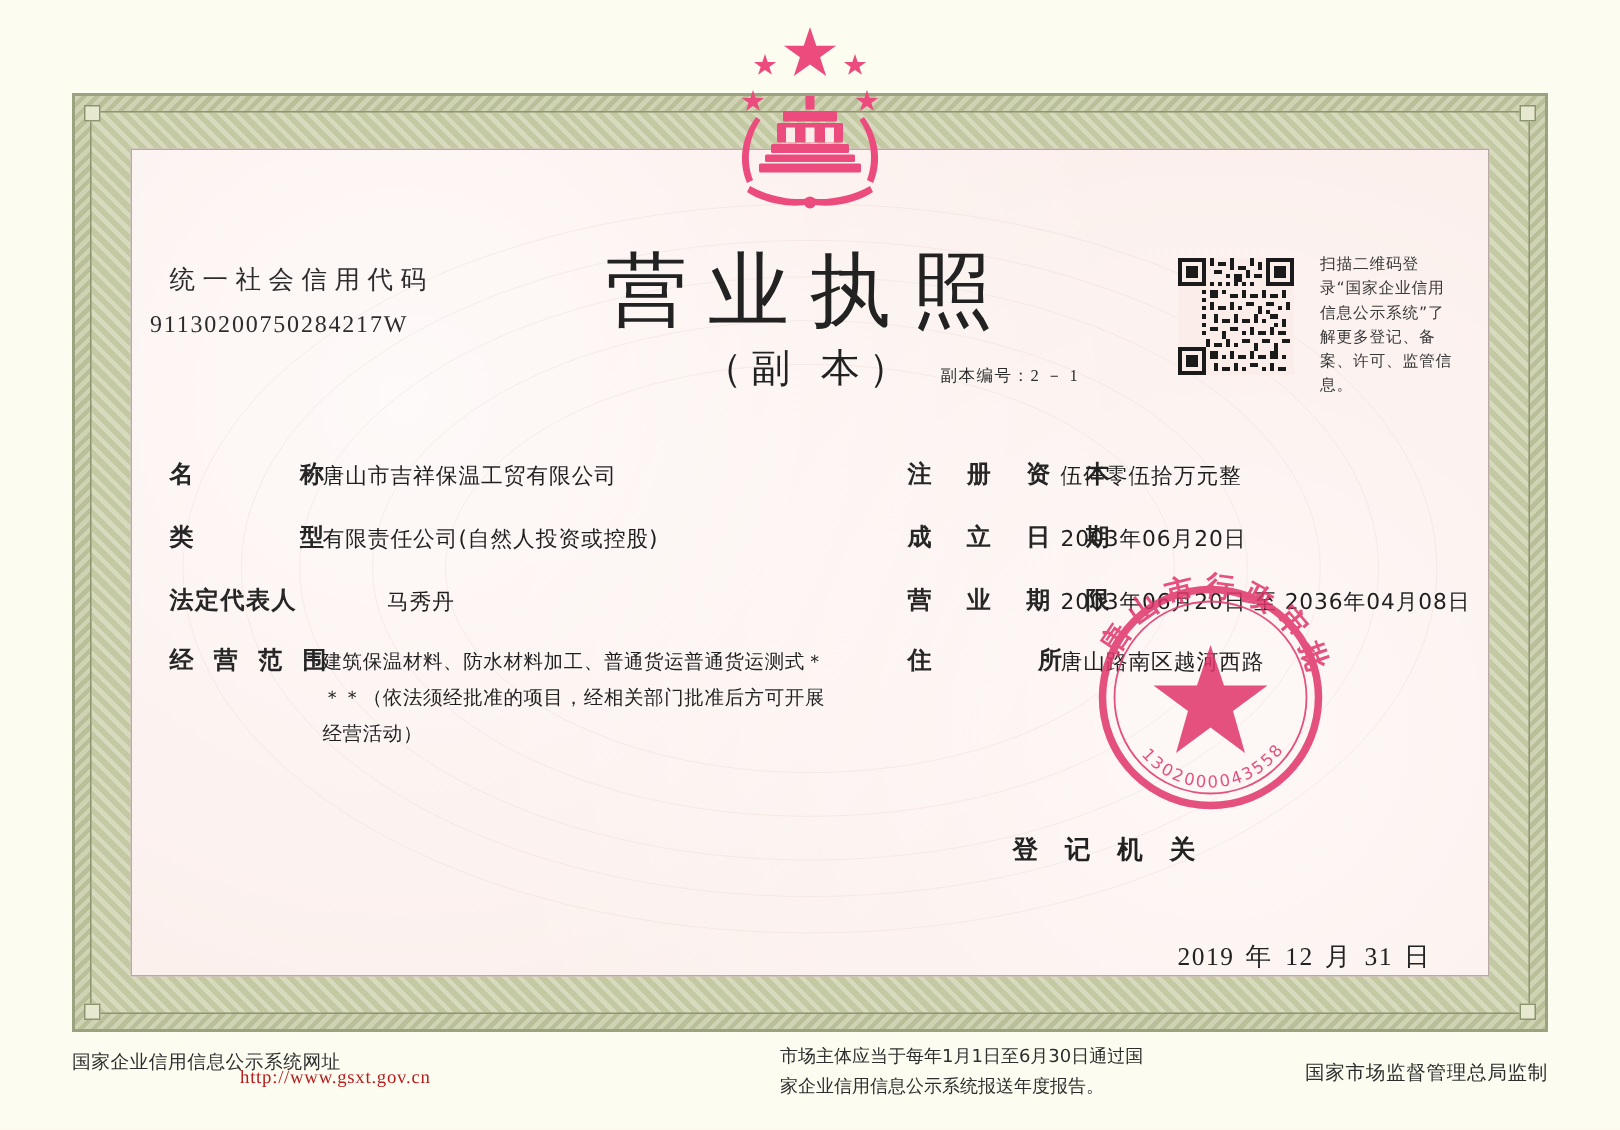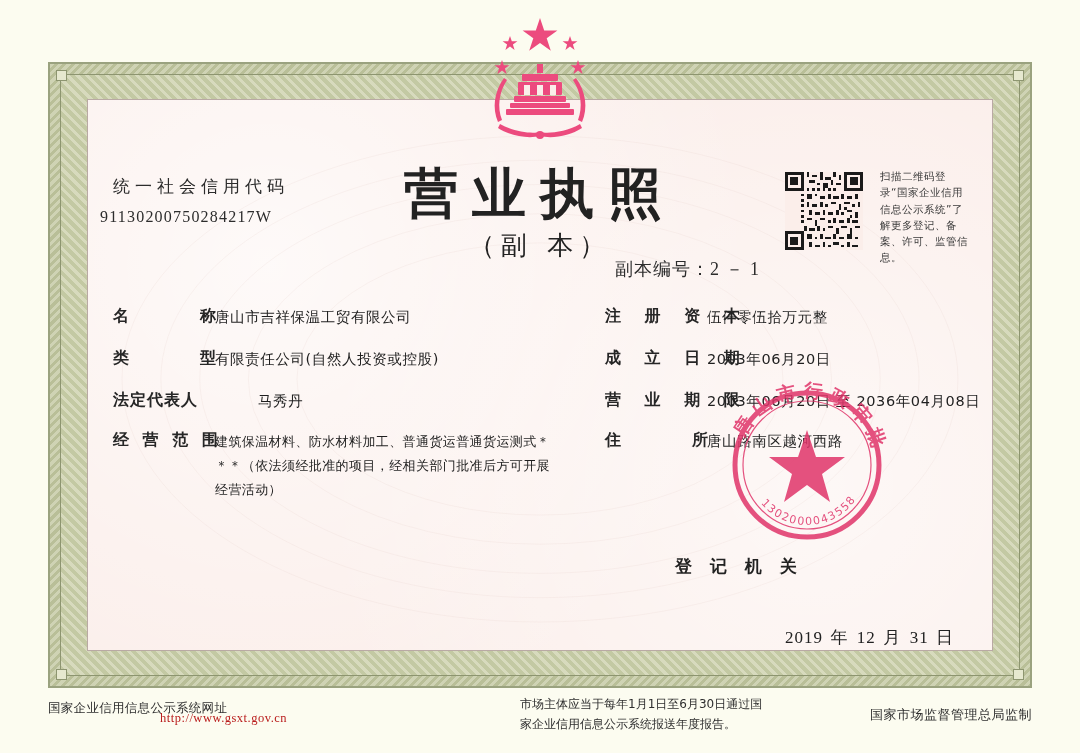--- a/index.html
+++ b/index.html
@@ -112,46 +112,45 @@
     color: #2c2c2c;
     font-family: "Liberation Serif", serif;
   }
 
   .big-title {
     position: absolute;
     left: 50%;
     transform: translateX(-50%);
     top: 48px;
     font-size: 54px;
-    font-weight: bold;
+    font-weight: normal;
     letter-spacing: 14px;
     color: #222;
     white-space: nowrap;
     font-family: "DejaVu Sans", sans-serif;
   }
   .sub-title {
     position: absolute;
     left: 50%;
     transform: translateX(-50%);
     top: 118px;
     font-size: 26px;
     letter-spacing: 6px;
     color: #222;
     white-space: nowrap;
     font-family: "DejaVu Sans", sans-serif;
   }
   .copy-no {
     position: absolute;
-    left: 530px;
+    left: 542px;
     top: 133px;
-    font-size: 18px;
+    font-size: 11px;
     letter-spacing: 1px;
     color: #2c2c2c;
     white-space: nowrap;
-    margin-top: 14px;
   }
 
   
   .qr {
     position: absolute;
     left: 700px;
     top: 62px;
     width: 78px;
     height: 78px;
   }

